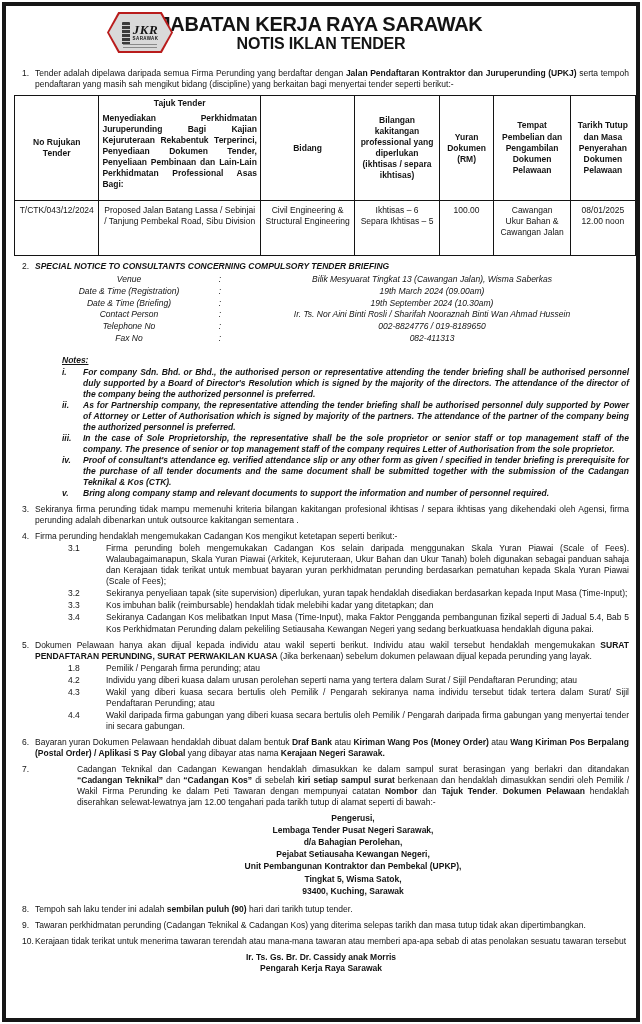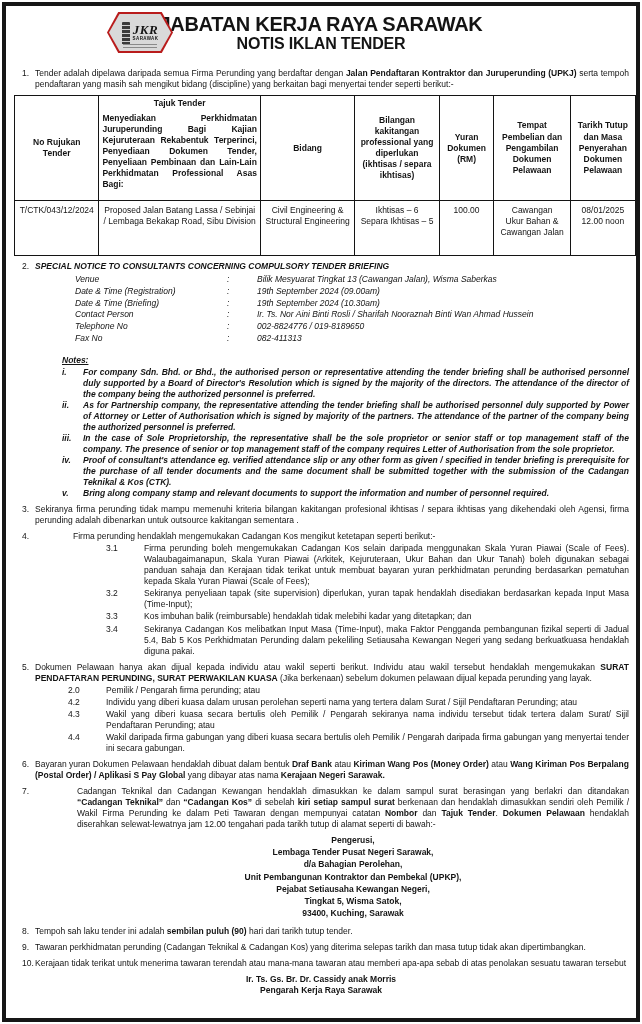--- a/index.html
+++ b/index.html
@@ -49,21 +49,21 @@
   table.tender th { font-weight:bold; text-align:center; }
   .th-top { vertical-align:top !important; }
   .col2-title { text-align:center; font-weight:bold; margin-bottom:4px; }
   .col2-sub { text-align:justify; font-weight:bold; }
   table.tender td { vertical-align:top; text-align:center; padding-top:4px; height:48px; }
   td.cell-title { text-align:justify; }
   .preline { white-space:pre-line; }
   .hdr-row th { height:100px; }
   
   .sec2-heading { font-style:italic; font-weight:bold; }
-  .info-rows { margin:2px 0 3px 40px; font-style:italic; }
+  .info-rows { margin:2px 0 3px 18px; font-style:italic;text-align:center; }
   .info-row { display:flex; line-height:1.38; }
   .info-label { flex:0 0 152px; }
   .info-colon { flex:0 0 30px; }
   .info-value { flex:1; }
   .notes { font-style:italic; font-weight:bold; margin-left:27px; margin-top:11px; }
   .notes-title { text-decoration:underline; }
   .note { display:flex; }
   .note-num { flex:0 0 21px; }
   .note-body { flex:1; text-align:justify; }
   
@@ -120,21 +120,21 @@
       <th>Bidang</th>
       <th>Bilangan kakitangan professional yang diperlukan (ikhtisas / separa ikhtisas)</th>
       <th class="preline">Yuran
 Dokumen
 (RM)</th>
       <th>Tempat Pembelian dan Pengambilan Dokumen Pelawaan</th>
       <th>Tarikh Tutup dan Masa Penyerahan Dokumen Pelawaan</th>
     </tr>
     <tr>
       <td>T/CTK/043/12/2024</td>
-      <td class="cell-title">Proposed Jalan Batang Lassa / Sebinjai / Lembaga Bekakap Road, Sibu Division</td>
+      <td class="cell-title">Proposed Jalan Batang Lassa / Sebinjai / Tanjung Pembekal Road, Sibu Division</td>
       <td>Civil Engineering &amp; Structural Engineering</td>
       <td class="preline">Ikhtisas – 6
 Separa Ikhtisas – 5</td>
       <td>100.00</td>
       <td class="preline">Cawangan
 Ukur Bahan &amp;
 Cawangan Jalan</td>
       <td class="preline">08/01/2025
 12.00 noon</td>
     </tr>
@@ -147,21 +147,21 @@
       <div class="sec2-heading">SPECIAL NOTICE TO CONSULTANTS CONCERNING COMPULSORY TENDER BRIEFING</div>
       <div class="info-rows">
         <div class="info-row">
           <span class="info-label">Venue</span>
           <span class="info-colon">:</span>
           <span class="info-value">Bilik Mesyuarat Tingkat 13 (Cawangan Jalan), Wisma Saberkas</span>
         </div>
         <div class="info-row">
           <span class="info-label">Date &amp; Time (Registration)</span>
           <span class="info-colon">:</span>
-          <span class="info-value">19th September 2024 (09.00am)</span>
+          <span class="info-value">19th March 2024 (09.00am)</span>
         </div>
         <div class="info-row">
           <span class="info-label">Date &amp; Time (Briefing)</span>
           <span class="info-colon">:</span>
           <span class="info-value">19th September 2024 (10.30am)</span>
         </div>
         <div class="info-row">
           <span class="info-label">Contact Person</span>
           <span class="info-colon">:</span>
           <span class="info-value">Ir. Ts. Nor Aini Binti Rosli / Sharifah Nooraznah Binti Wan Ahmad Hussein</span>
@@ -203,21 +203,21 @@
     </div>
   </div>
 
   <div class="item">
     <div class="item-num">3.</div>
     <div class="item-body">Sekiranya firma perunding tidak mampu memenuhi kriteria bilangan kakitangan profesional ikhtisas / separa ikhtisas yang dikehendaki oleh Agensi, firma perunding adalah dibenarkan untuk outsource kakitangan sementara .</div>
   </div>
 
   <div class="item">
     <div class="item-num">4.</div>
-    <div class="item-body" style="text-align:left;margin-left:38px;">
+    <div class="item-body" style="text-align:left;">
       <div>Firma perunding hendaklah mengemukakan Cadangan Kos mengikut ketetapan seperti berikut:-</div>
       <div class="sub">
         <span class="sub-num">3.1</span>
         <span class="sub-body">Firma perunding boleh mengemukakan Cadangan Kos selain daripada menggunakan Skala Yuran Piawai (Scale of Fees). Walaubagaimanapun, Skala Yuran Piawai (Arkitek, Kejuruteraan, Ukur Bahan dan Ukur Tanah) boleh digunakan sebagai panduan sahaja dan Kerajaan tidak terikat untuk membuat bayaran yuran perkhidmatan perunding berdasarkan pematuhan kepada Skala Yuran Piawai (Scale of Fees);</span>
       </div>
       <div class="sub">
         <span class="sub-num">3.2</span>
         <span class="sub-body">Sekiranya penyeliaan tapak (site supervision) diperlukan, yuran tapak hendaklah disediakan berdasarkan kepada Input Masa (Time-Input);</span>
       </div>
       <div class="sub">
@@ -229,21 +229,21 @@
         <span class="sub-body">Sekiranya Cadangan Kos melibatkan Input Masa (Time-Input), maka Faktor Pengganda pembangunan fizikal seperti di Jadual 5.4, Bab 5 Kos Perkhidmatan Perunding dalam pekeliling Setiausaha Kewangan Negeri yang sedang berkuatkuasa hendaklah diguna pakai.</span>
       </div>
     </div>
   </div>
 
   <div class="item">
     <div class="item-num">5.</div>
     <div class="item-body" style="text-align:left;">
       <div style="text-align:justify;"><span>Dokumen Pelawaan hanya akan dijual kepada individu atau wakil seperti berikut. Individu atau wakil tersebut hendaklah mengemukakan </span><b>SURAT PENDAFTARAN PERUNDING, SURAT PERWAKILAN KUASA</b><span> (Jika berkenaan) sebelum dokumen pelawaan dijual kepada perunding yang layak.</span></div>
       <div class="sub">
-        <span class="sub-num">2.0</span>
+        <span class="sub-num">1.8</span>
         <span class="sub-body">Pemilik / Pengarah firma perunding; atau</span>
       </div>
       <div class="sub">
         <span class="sub-num">4.2</span>
         <span class="sub-body">Individu yang diberi kuasa dalam urusan perolehan seperti nama yang tertera dalam Surat / Sijil Pendaftaran Perunding; atau</span>
       </div>
       <div class="sub">
         <span class="sub-num">4.3</span>
         <span class="sub-body">Wakil yang diberi kuasa secara bertulis oleh Pemilik / Pengarah sekiranya nama individu tersebut tidak tertera dalam Surat/ Sijil Pendaftaran Perunding; atau</span>
       </div>
@@ -260,22 +260,22 @@
   </div>
 
   <div class="item">
     <div class="item-num">7.</div>
     <div class="item-body" style="text-align:left;margin-left:42px;">
       <div style="text-align:justify;"><span>Cadangan Teknikal dan Cadangan Kewangan hendaklah dimasukkan ke dalam sampul surat berasingan yang berlakri dan ditandakan </span><b>“Cadangan Teknikal”</b><span> dan </span><b>“Cadangan Kos”</b><span> di sebelah </span><b>kiri setiap sampul surat</b><span> berkenaan dan hendaklah dimasukkan sendiri oleh Pemilik / Wakil Firma Perunding ke dalam Peti Tawaran dengan mempunyai catatan </span><b>Nombor</b><span> dan </span><b>Tajuk Tender</b><span>. </span><b>Dokumen Pelawaan</b><span> hendaklah diserahkan selewat-lewatnya jam 12.00 tengahari pada tarikh tutup di alamat seperti di bawah:-</span></div>
       <div class="address">
         <div>Pengerusi,</div>
         <div>Lembaga Tender Pusat Negeri Sarawak,</div>
         <div>d/a Bahagian Perolehan,</div>
+        <div>Pejabat Setiausaha Kewangan Negeri,</div>
         <div>Unit Pembangunan Kontraktor dan Pembekal (UPKP),</div>
-        <div>Pejabat Setiausaha Kewangan Negeri,</div>
         <div>Tingkat 5, Wisma Satok,</div>
         <div>93400, Kuching, Sarawak</div>
       </div>
     </div>
   </div>
 
   <div class="item">
     <div class="item-num">8.</div>
     <div class="item-body"><span>Tempoh sah laku tender ini adalah </span><b>sembilan puluh (90)</b><span> hari dari tarikh tutup tender.</span></div>
   </div>

